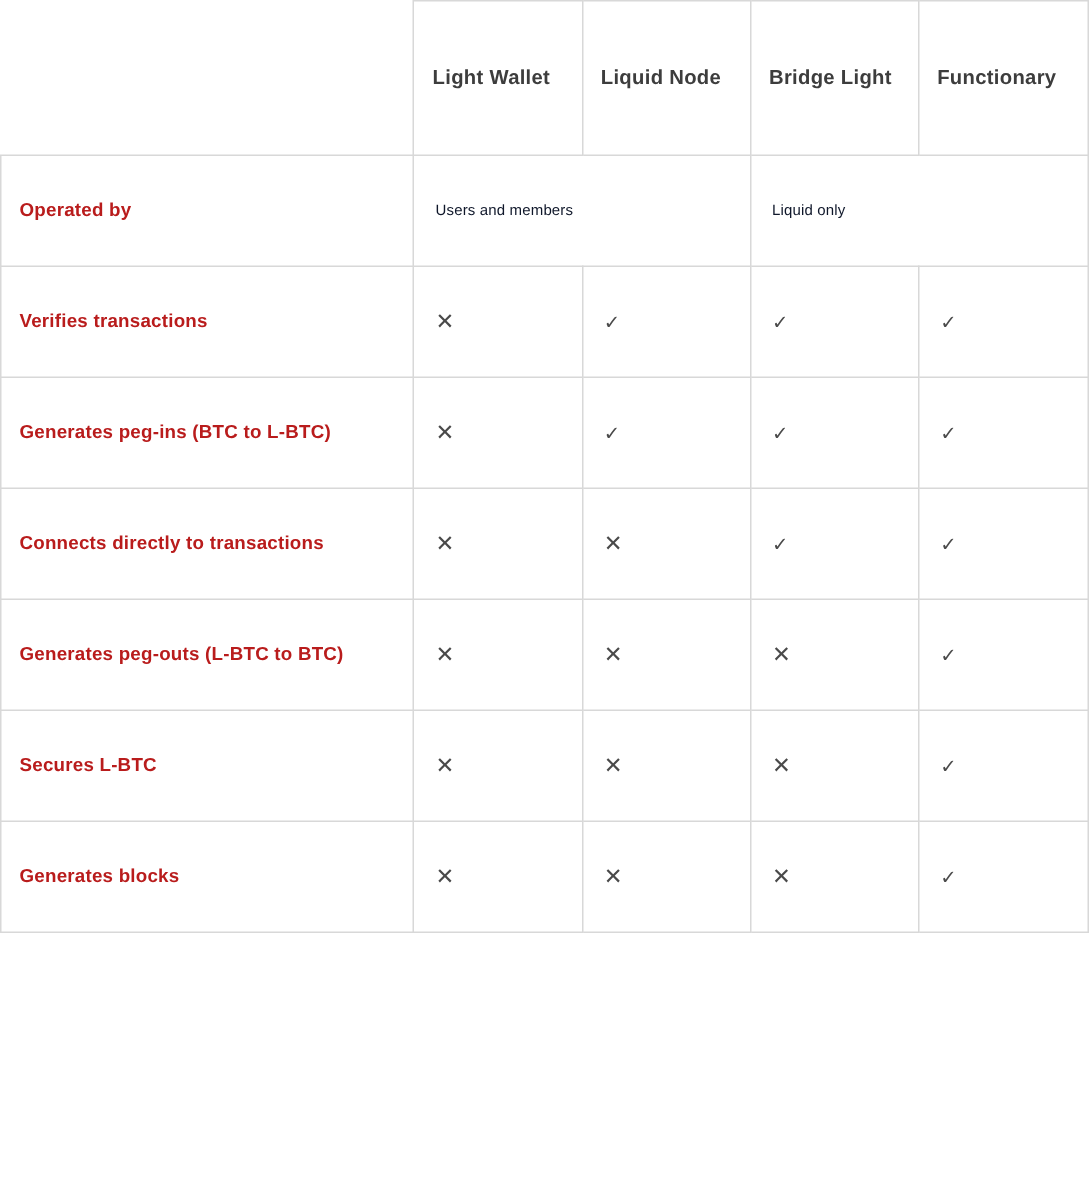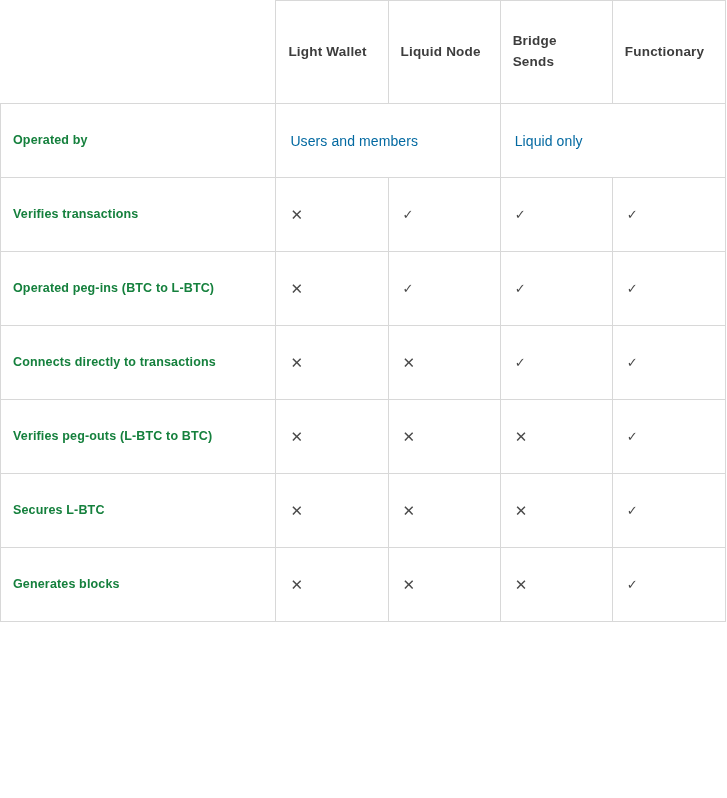--- a/index.html
+++ b/index.html
@@ -48,34 +48,34 @@
     padding-right: 6px;
   }
   thead th.blank-head {
     border-top-color: #ffffff;
     border-left-color: #ffffff;
   }
   tbody tr { height: 74px; }
   tbody td.row-label {
     font-size: 12.5px;
     font-weight: bold;
-    color: #15803d;
+    color: #b91c1c;
     letter-spacing: 0.15px;
     line-height: 1.55;
     padding-left: 12px;
   }
   tbody td.cell {
     font-size: 13px;
     color: #4a4a4a;
     text-align: left;
     padding-left: 14px;
   }
   tbody td.span-cell {
-    font-size: 14px;
-    color: #0369a1;
+    font-size: 10px;
+    color: #0f172a;
     padding-left: 14px;
     letter-spacing: 0.1px;
   }
   .mark-yes {
     font-size: 13px;
     color: #4a4a4a;
     line-height: 1;
   }
   .mark-no {
     font-size: 15px;
@@ -94,21 +94,21 @@
       <col class="c-col">
       <col class="c-col">
       <col class="c-col">
       <col class="c-col2">
     </colgroup>
     <thead>
       <tr>
         <th class="blank-head"></th>
         <th>Light Wallet</th>
         <th>Liquid Node</th>
-        <th>Bridge Sends</th>
+        <th>Bridge Light</th>
         <th>Functionary</th>
       </tr>
     </thead>
     <tbody>
       <tr>
         <td class="row-label">Operated by</td>
         <td class="span-cell" colspan="2">Users and members</td>
         <td class="span-cell" colspan="2">Liquid only</td>
       </tr>
 
@@ -116,37 +116,37 @@
       <tr>
         <td class="row-label">Verifies transactions</td>
         <td class="cell"><span class="mark mark-no">✕</span></td>
         <td class="cell"><span class="mark mark-yes">✓</span></td>
         <td class="cell"><span class="mark mark-yes">✓</span></td>
         <td class="cell"><span class="mark mark-yes">✓</span></td>
       </tr>
 
 
       <tr>
-        <td class="row-label">Operated peg-ins (BTC to L-BTC)</td>
+        <td class="row-label">Generates peg-ins (BTC to L-BTC)</td>
         <td class="cell"><span class="mark mark-no">✕</span></td>
         <td class="cell"><span class="mark mark-yes">✓</span></td>
         <td class="cell"><span class="mark mark-yes">✓</span></td>
         <td class="cell"><span class="mark mark-yes">✓</span></td>
       </tr>
 
       <tr>
         <td class="row-label">Connects directly to transactions</td>
         <td class="cell"><span class="mark mark-no">✕</span></td>
         <td class="cell"><span class="mark mark-no">✕</span></td>
         <td class="cell"><span class="mark mark-yes">✓</span></td>
         <td class="cell"><span class="mark mark-yes">✓</span></td>
       </tr>
 
       <tr>
-        <td class="row-label">Verifies peg-outs (L-BTC to BTC)</td>
+        <td class="row-label">Generates peg-outs (L-BTC to BTC)</td>
         <td class="cell"><span class="mark mark-no">✕</span></td>
         <td class="cell"><span class="mark mark-no">✕</span></td>
         <td class="cell"><span class="mark mark-no">✕</span></td>
         <td class="cell"><span class="mark mark-yes">✓</span></td>
       </tr>
 
       <tr>
         <td class="row-label">Secures L-BTC</td>
         <td class="cell"><span class="mark mark-no">✕</span></td>
         <td class="cell"><span class="mark mark-no">✕</span></td>

